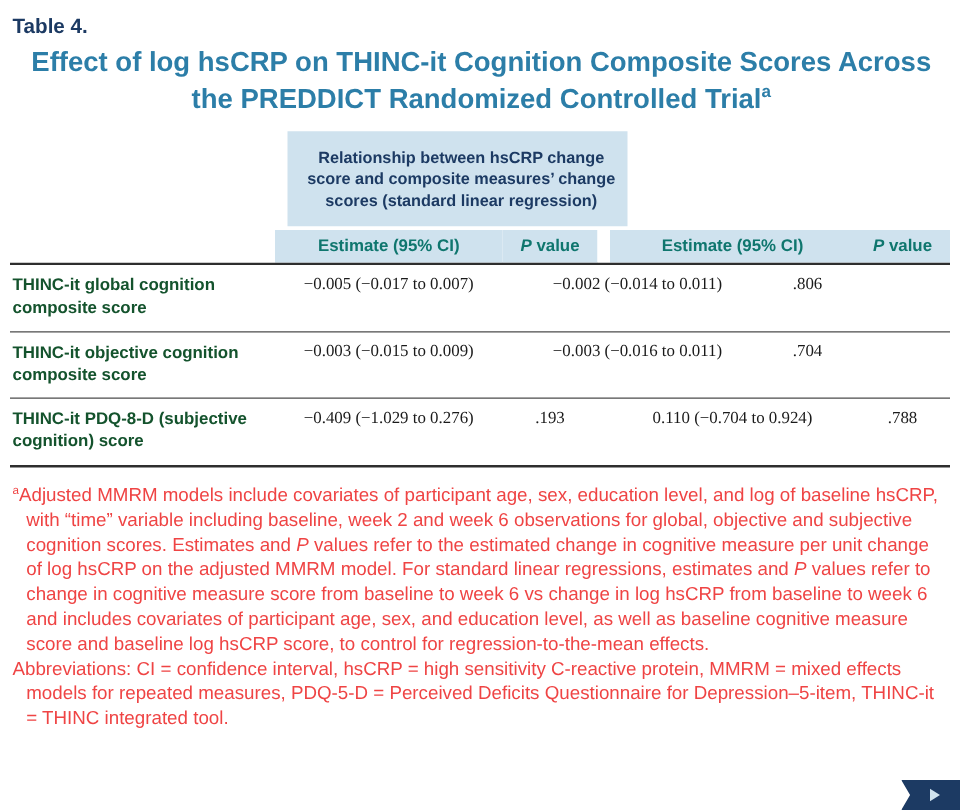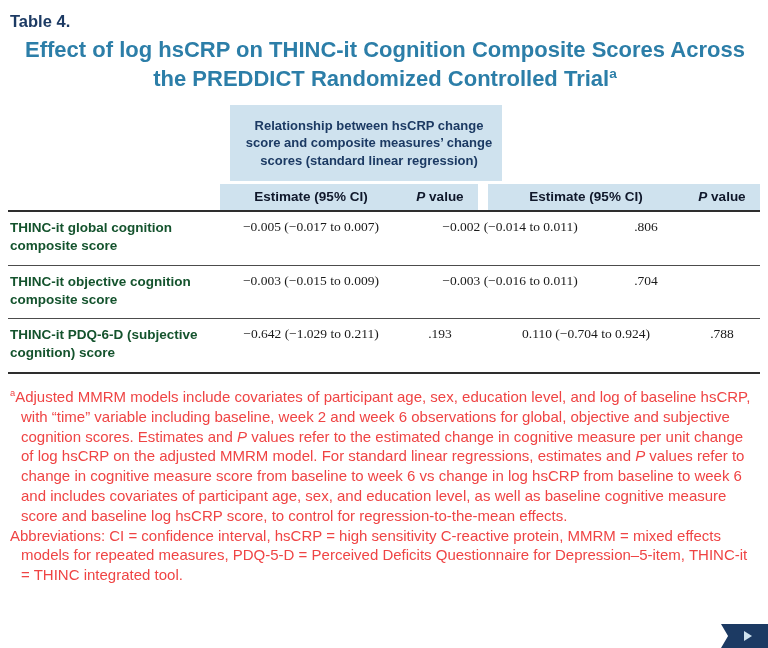--- a/index.html
+++ b/index.html
@@ -58,21 +58,21 @@
   .band.g1 { width: 258px; flex: none; }
   .band.g2 { width: 272px; flex: none; padding-left: 12px; }
 
   .subrow { margin-top: 3px; border-bottom: 2px solid var(--rule, #2e2e2e); }
   .sub {
     background: var(--band_blue, #cfe2ee);
     font-weight: bold;
     height: 26px;
     line-height: 26px;
     text-align: center;
-    color: #0f172a;
+    color: #0f766e;
   }
   .white-cell { background: #ffffff; }
 
   .body-row { border-bottom: 1px solid #4c4c4c; padding: 7px 0 10px; }
   .body-row.last { border-bottom: 2px solid var(--rule, #2e2e2e); }
   .row-label { font-weight: bold; line-height: 1.32; padding-right: 16px; padding-left: 2px; color: #14532d; }
   .val { text-align: center; white-space: nowrap; font-family: Liberation Serif, serif; }
 
   .footnotes { margin: 13px 2px 0 2px; font-size: 15px; line-height: 1.32; max-width: 752px; color: #ef4444; }
   .footnotes p { margin: 0; padding-left: 11px; text-indent: -11px; }
@@ -133,22 +133,22 @@
 
       <div class="flexrow body-row">
         <div class="c-label row-label">THINC-it objective cognition composite score</div>
         <div class="c-est1 val">−0.003 (−0.015 to 0.009)</div>
         <div class="c-gap"></div>
         <div class="c-est2 val">−0.003 (−0.016 to 0.011)</div>
         <div class="c-p2 val">.704</div>
       </div>
 
       <div class="flexrow body-row last">
-        <div class="c-label row-label">THINC-it PDQ-6-D (subjective cognition) score</div>
-        <div class="c-est1 val">−0.642 (−1.029 to 0.211)</div>
+        <div class="c-label row-label">THINC-it PDQ-8-D (subjective cognition) score</div>
+        <div class="c-est1 val">−0.409 (−1.029 to 0.276)</div>
         <div class="c-p1 val">.193</div>
         <div class="c-gap"></div>
         <div class="c-est2 val">0.110 (−0.704 to 0.924)</div>
         <div class="c-p2 val">.788</div>
       </div>
 
     </div>
 
     <div class="footnotes">
       <p><sup>a</sup><span>Adjusted MMRM models include covariates of participant age, sex, education level, and log of baseline hsCRP, with “time” variable including baseline, week 2 and week 6 observations for global, objective and subjective cognition scores. Estimates and </span><span style="font-style: italic;">P</span><span> values refer to the estimated change in cognitive measure per unit change of log hsCRP on the adjusted MMRM model. For standard linear regressions, estimates and </span><span style="font-style: italic;">P</span><span> values refer to change in cognitive measure score from baseline to week 6 vs change in log hsCRP from baseline to week 6 and includes covariates of participant age, sex, and education level, as well as baseline cognitive measure score and baseline log hsCRP score, to control for regression-to-the-mean effects.</span></p>

